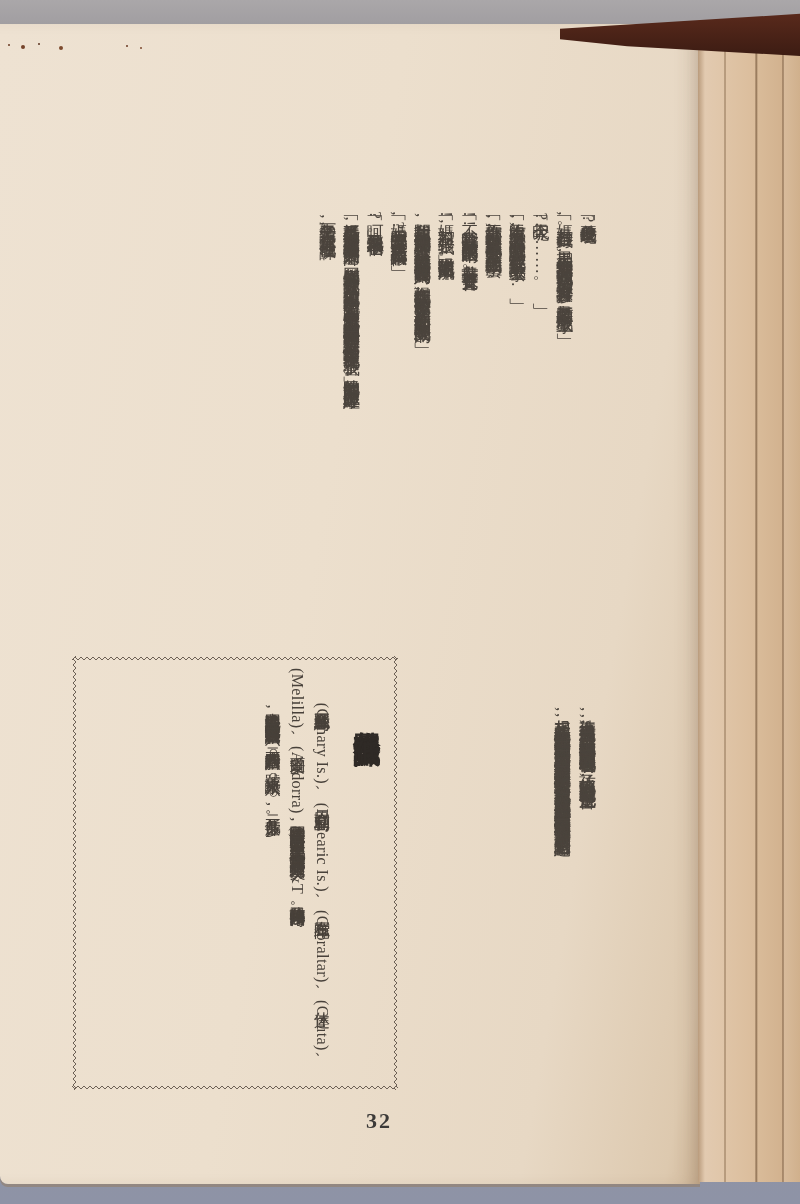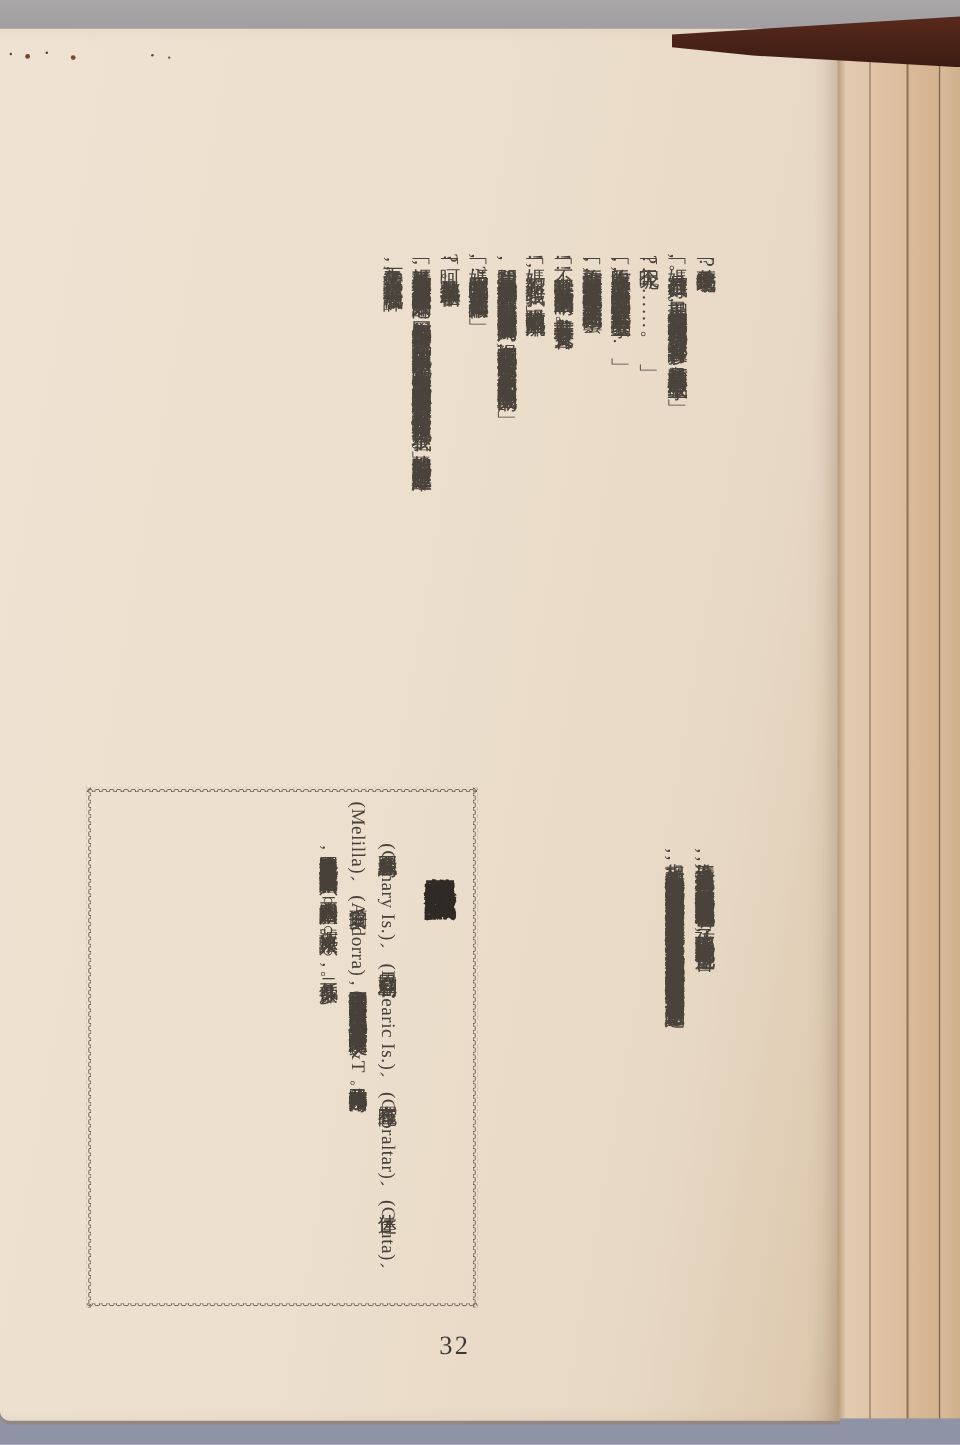--- a/index.html
+++ b/index.html
@@ -56,21 +56,21 @@
   .notice-inner{
     position:absolute;top:12px;bottom:12px;left:10px;right:8px;
     font-size:16px;line-height:24.6px;letter-spacing:.4px;color:#48413a;
   }
   .notice-inner h2{
     font-size:27px;line-height:34px;font-weight:700;color:#2f2a26;
     margin:42px 6px 0 16px;text-indent:0;letter-spacing:1px;
   }
   .page-number{
     position:absolute;left:366px;top:1084px;font-size:22px;color:#3c3a38;
-    letter-spacing:2px;font-weight:400;
+    letter-spacing:2px;font-weight:700;
   }
 </style>
 </head>
 <body>
 
 <div class="page">
   <div class="specks"></div>
 
   <div class="vtext article-top">
     <p>「爲什麼要逃學呢?」</p>

